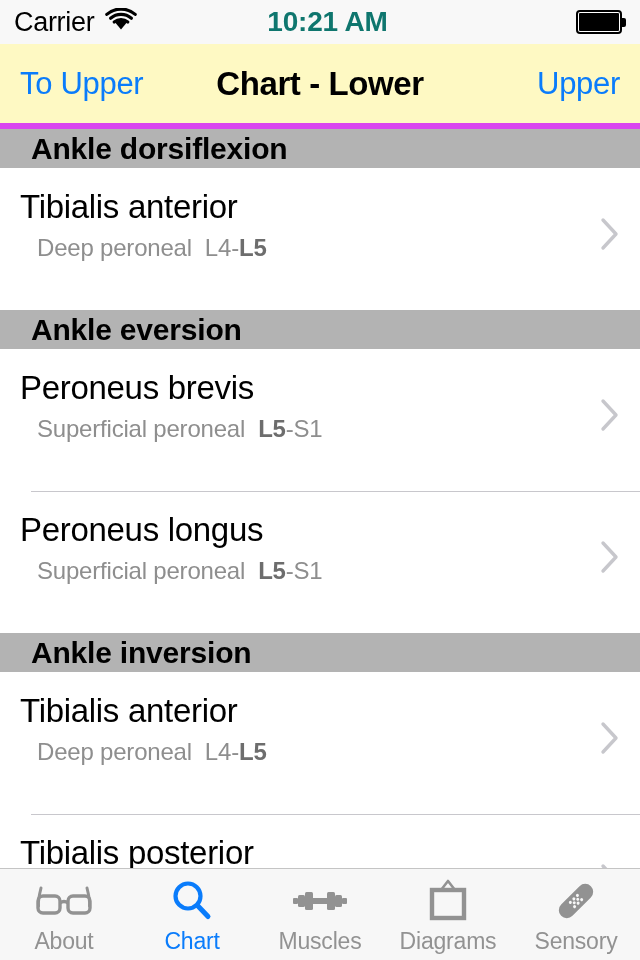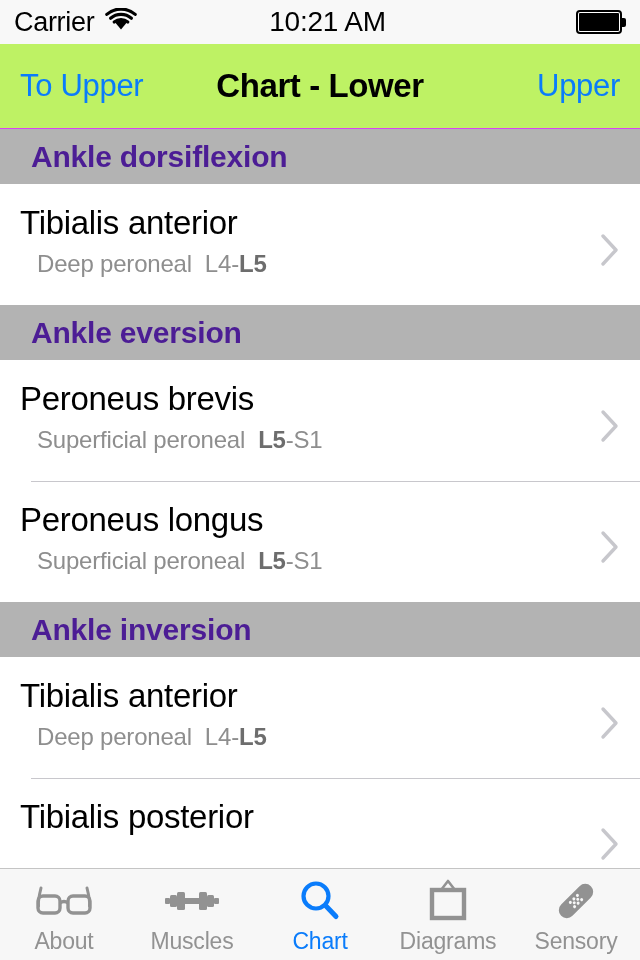--- a/index.html
+++ b/index.html
@@ -24,21 +24,21 @@
     padding: 0 14px;
     flex: 0 0 44px;
     position: relative;
   }
   .sb-left { display: flex; align-items: center; gap: 10px; }
   .sb-carrier { font-size: 27px; color: #000; letter-spacing: -0.3px; }
   .wifi-icon { display: block; }
   .sb-time {
     position: absolute; left: 0; right: 0; top: 0; bottom: 0;
     display: flex; align-items: center; justify-content: center;
-    font-size: 28px; color: #000000; font-weight: 400; letter-spacing: -0.2px;
+    font-size: 28px; color: #0f766e; font-weight: 700; letter-spacing: -0.2px;
     pointer-events: none;
     margin-left: 15px;
   }
   .sb-right { margin-left: auto; display: flex; align-items: center; z-index: 2; }
   .battery { position: relative; width: 50px; height: 24px; }
   .battery-body {
     position: absolute; left: 0; top: 0;
     width: 46px; height: 24px;
     border: 2px solid #000; border-radius: 4px;
     background: #fff;
@@ -49,22 +49,22 @@
   }
   .battery-cap {
     position: absolute; right: 0; top: 8px;
     width: 4px; height: 9px; background: #000;
     border-radius: 0 2px 2px 0;
   }
 
   
   .nav-bar {
     height: 85px;
-    background: #bef264;
-    border-bottom: 1px solid #d946ef;
+    background: #fef9c3;
+    border-bottom: 6px solid #d946ef;
     display: flex; align-items: center;
     padding: 0 20px;
     flex: 0 0 85px;
     position: relative;
   }
   .nav-btn {
     font-size: 31px; color: #0a7cfb;
     background: none; border: none; cursor: pointer;
     font-family: inherit; letter-spacing: -0.3px;
     z-index: 2;
@@ -79,29 +79,29 @@
   .nav-right { margin-left: auto; }
 
   
   .list {
     flex: 1 1 auto;
     overflow: hidden;
     background: #ffffff;
     position: relative;
   }
   .section-header {
-    height: 55px;
+    height: 39px;
     background: #b3b3b3;
     display: flex; align-items: center;
     padding-left: 31px;
-    font-size: 30px; font-weight: bold; color: #4c1d95;
+    font-size: 30px; font-weight: bold; color: #000000;
     letter-spacing: -0.2px;
   }
   .row {
-    height: 121px;
+    height: 142px;
     background: #fff;
     display: flex; align-items: flex-start;
     position: relative;
     padding: 18px 0 0 0;
     cursor: pointer;
   }
   .row + .row::before {
     content: ""; position: absolute;
     left: 31px; right: 0; top: 0;
     height: 1px; background: #c8c7cc;
@@ -245,42 +245,42 @@
           <svg width="60" height="34" viewBox="0 0 60 34">
         <path d="M7 4 C5 12 4 18 4.5 22" stroke="#929292" stroke-width="3" fill="none" stroke-linecap="round"></path>
         <path d="M53 4 C55 12 56 18 55.5 22" stroke="#929292" stroke-width="3" fill="none" stroke-linecap="round"></path>
         <rect x="4" y="12" width="22" height="17" rx="5" stroke="#929292" stroke-width="3.4" fill="none"></rect>
         <rect x="34" y="12" width="22" height="17" rx="5" stroke="#929292" stroke-width="3.4" fill="none"></rect>
         <path d="M26 19 q4 -3 8 0" stroke="#929292" stroke-width="3.2" fill="none"></path>
       </svg>
         </div>
         <div class="tab-label">About</div>
       </div>
+      <div class="tab active">
+        <div class="tab-icon">
+          <svg width="44" height="44" viewBox="0 0 44 44">
+        <circle cx="18" cy="17" r="12.5" stroke="#0a7cfb" stroke-width="4.2" fill="none"></circle>
+        <path d="M27.5 26.5 L38 37.5" stroke="#0a7cfb" stroke-width="5" fill="none" stroke-linecap="round"></path>
+      </svg>
+        </div>
+        <div class="tab-label">Chart</div>
+      </div>
       <div class="tab">
         <div class="tab-icon">
           <svg width="58" height="30" viewBox="0 0 58 30">
         <rect x="22" y="12" width="14" height="6" fill="#929292"></rect>
         <rect x="14" y="6" width="8" height="18" rx="1.5" fill="#929292"></rect>
         <rect x="36" y="6" width="8" height="18" rx="1.5" fill="#929292"></rect>
         <rect x="7" y="9" width="7" height="12" rx="1.5" fill="#929292"></rect>
         <rect x="44" y="9" width="7" height="12" rx="1.5" fill="#929292"></rect>
         <rect x="2" y="12" width="5" height="6" rx="1" fill="#929292"></rect>
         <rect x="51" y="12" width="5" height="6" rx="1" fill="#929292"></rect>
       </svg>
         </div>
         <div class="tab-label">Muscles</div>
-      </div>
-      <div class="tab active">
-        <div class="tab-icon">
-          <svg width="44" height="44" viewBox="0 0 44 44">
-        <circle cx="18" cy="17" r="12.5" stroke="#0a7cfb" stroke-width="4.2" fill="none"></circle>
-        <path d="M27.5 26.5 L38 37.5" stroke="#0a7cfb" stroke-width="5" fill="none" stroke-linecap="round"></path>
-      </svg>
-        </div>
-        <div class="tab-label">Chart</div>
       </div>
       <div class="tab">
         <div class="tab-icon">
           <svg width="48" height="46" viewBox="0 0 48 46">
         <path d="M24 3 L31 12 L17 12 Z" stroke="#929292" stroke-width="2.6" fill="none" stroke-linejoin="round"></path>
         <rect x="8" y="12" width="32" height="28" stroke="#929292" stroke-width="4.4" fill="none"></rect>
       </svg>
         </div>
         <div class="tab-label">Diagrams</div>
       </div>

